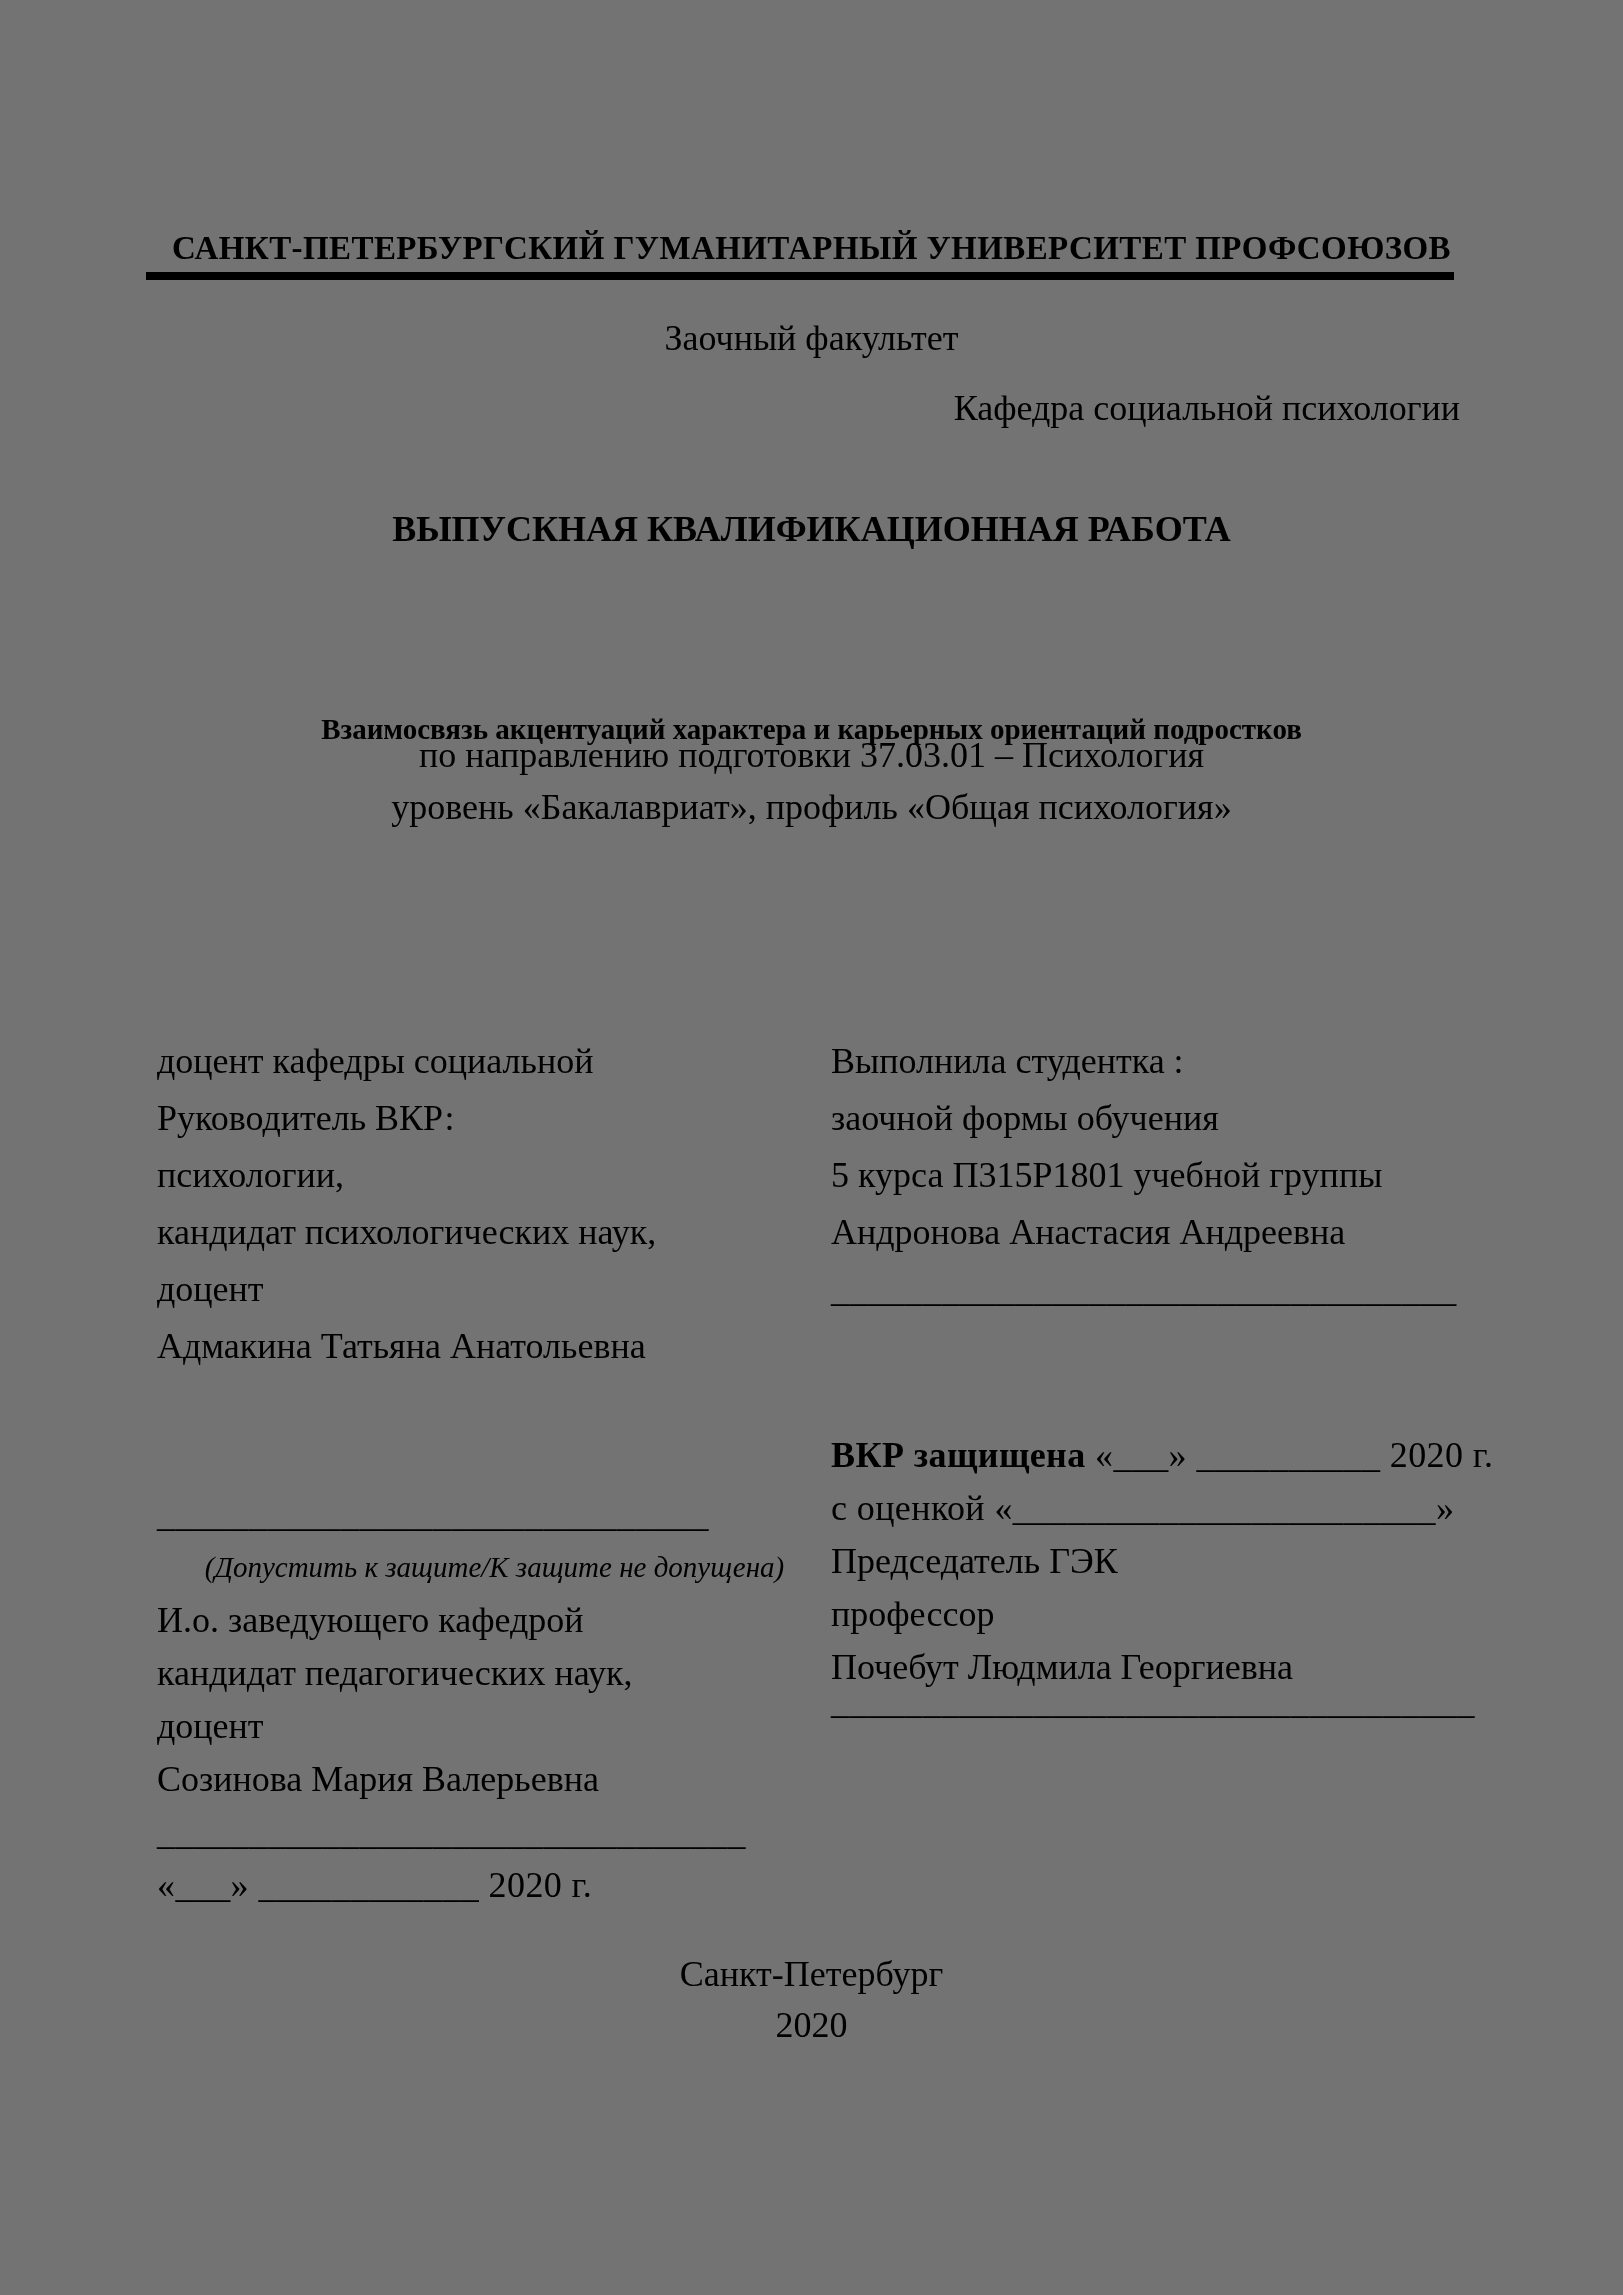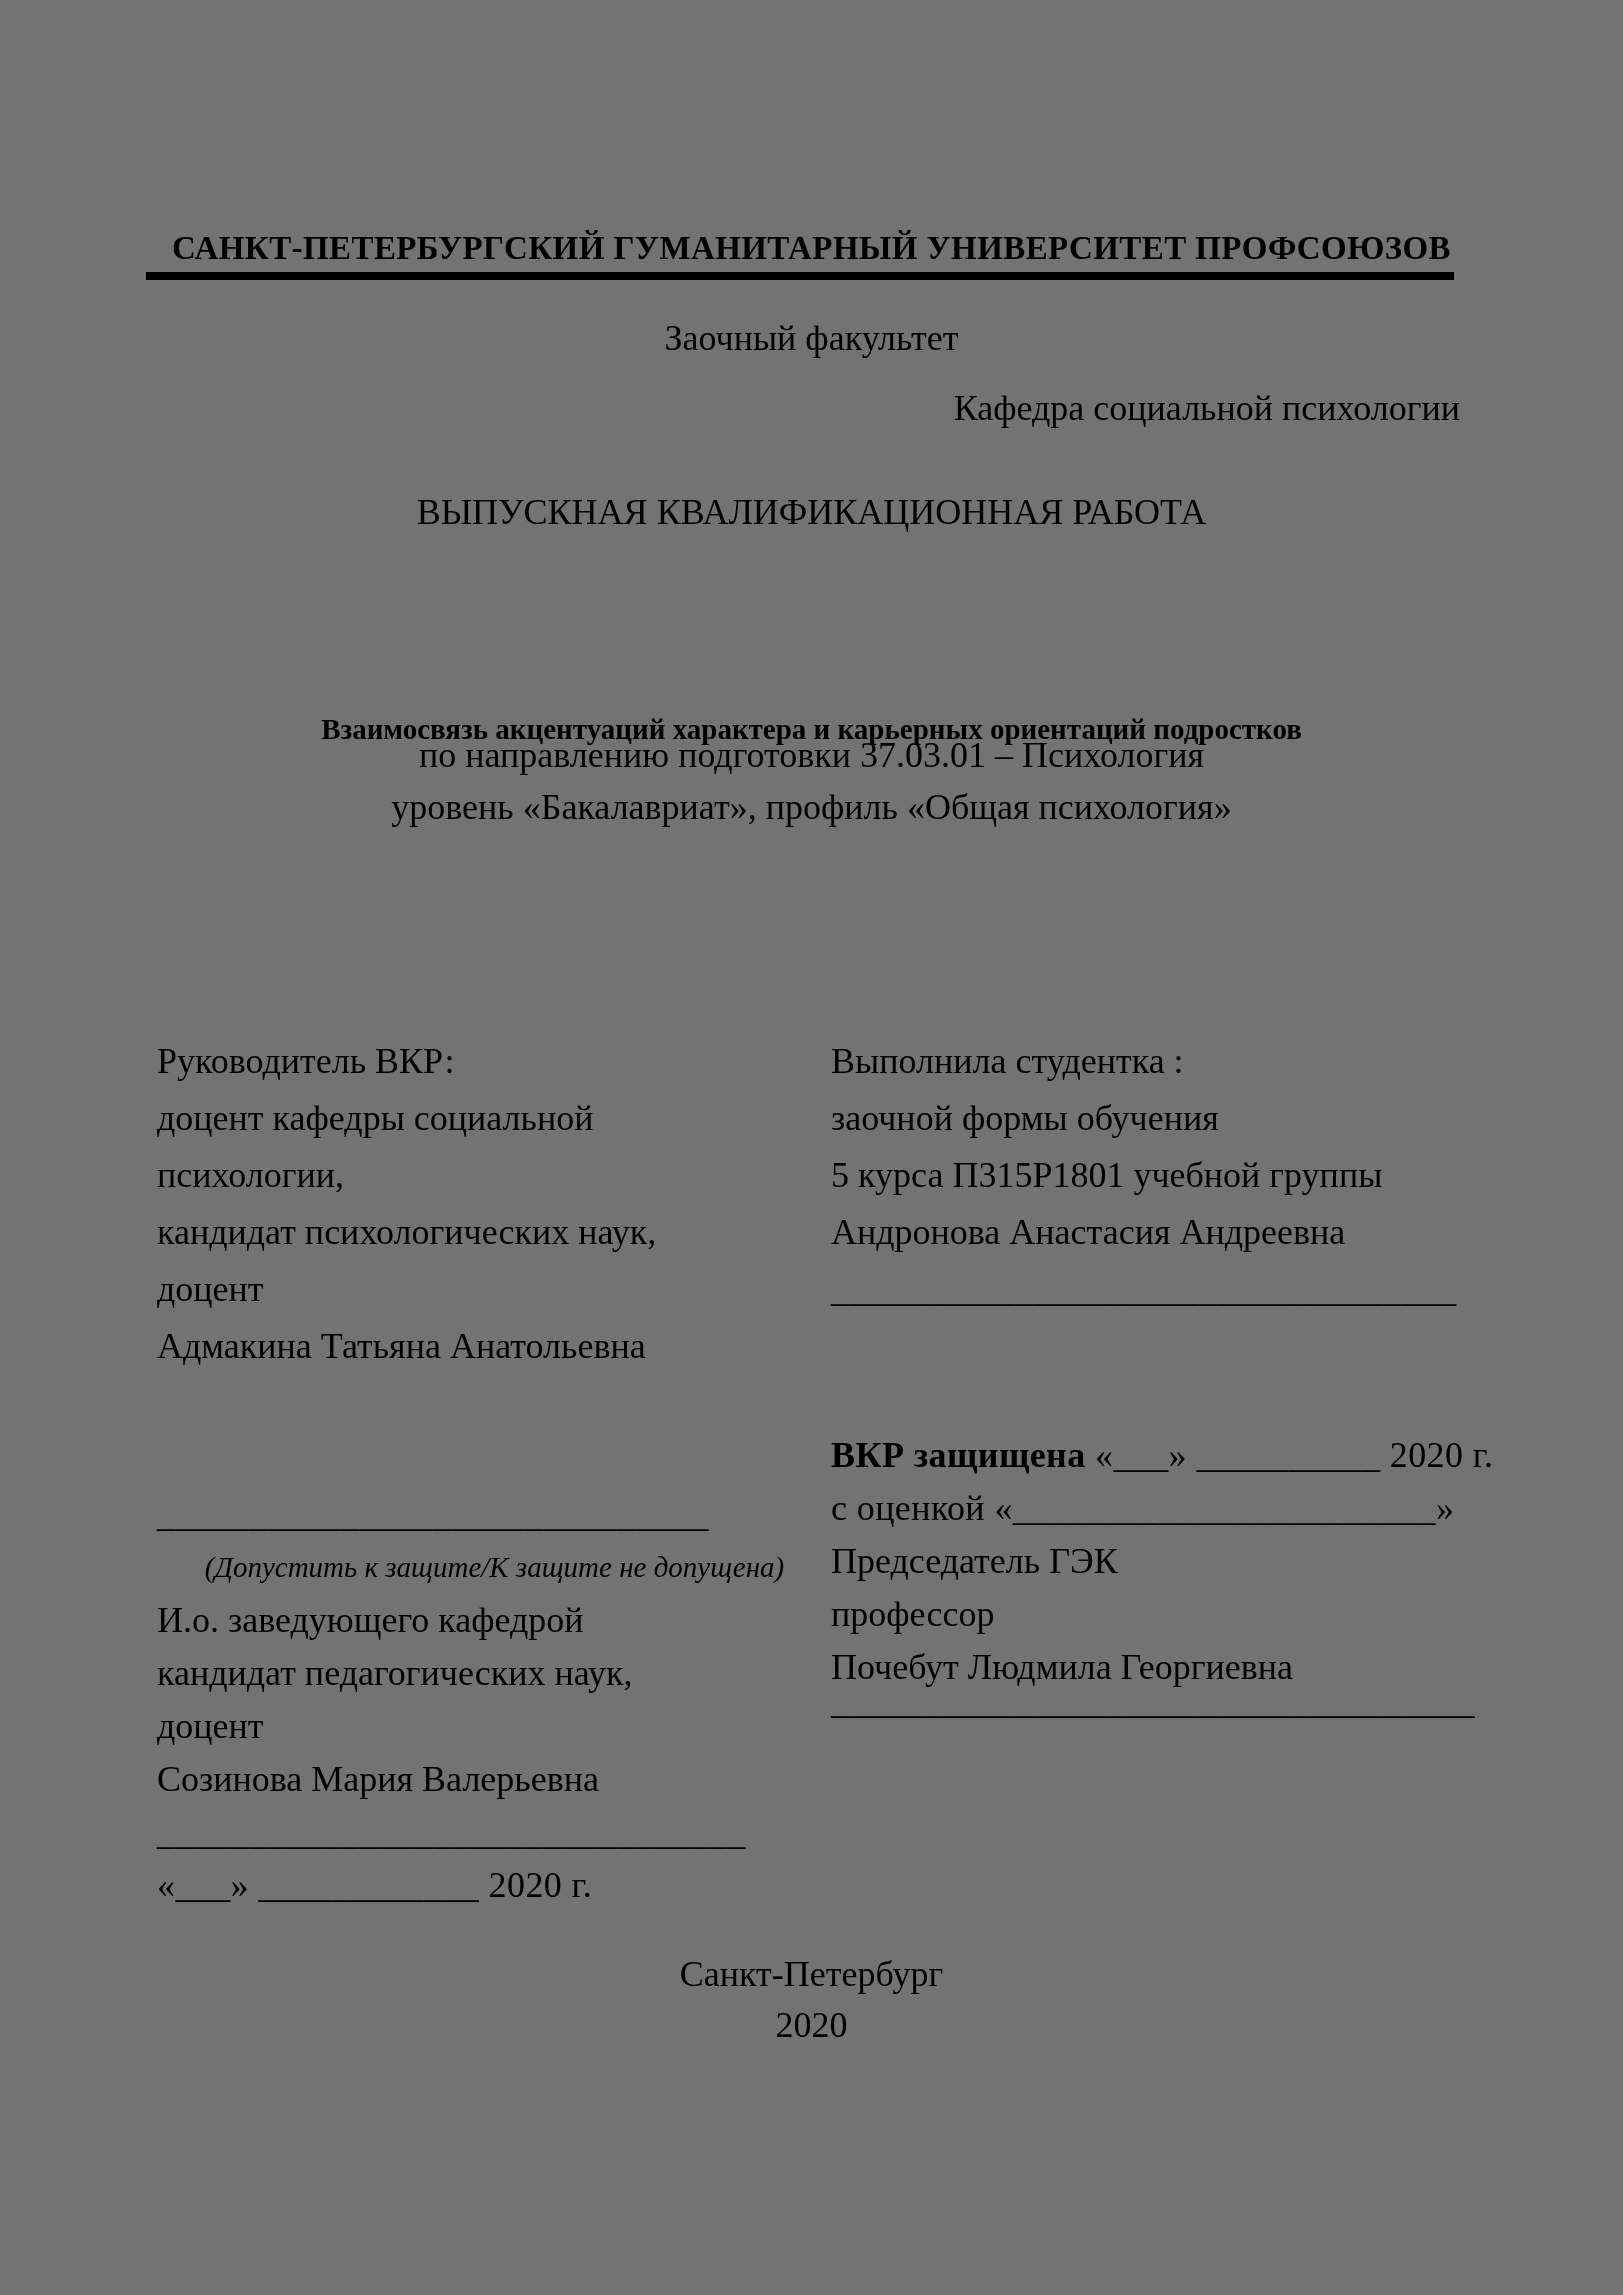--- a/index.html
+++ b/index.html
@@ -38,22 +38,22 @@
     background: #000000;
   }
   .faculty { top: 316px; }
   .department {
     top: 386px;
     right: 163px;
     text-align: right;
     line-height: 44px;
   }
   .work-type {
-    top: 490px;
-    font-weight: 400;
+    top: 507px;
+    font-weight: 700;
   }
   .thesis-title {
     top: 679px;
     font-weight: 700;
     font-size: 29px;
     line-height: 46px;
     white-space: nowrap;
     margin-top: 27px;
   }
   .program { top: 733px; }
@@ -109,22 +109,22 @@
   <div class="abs center-line faculty">Заочный факультет</div>
   <div class="abs department">Кафедра социальной психологии</div>
 
   <div class="abs center-line work-type">ВЫПУСКНАЯ КВАЛИФИКАЦИОННАЯ РАБОТА</div>
 
   <div class="abs center-line thesis-title">Взаимосвязь акцентуаций характера и карьерных ориентаций подростков</div>
   <div class="abs center-line program">по направлению подготовки 37.03.01 – Психология</div>
   <div class="abs center-line level">уровень «Бакалавриат», профиль «Общая психология»</div>
 
   <div class="abs col supervisor-block">
+    <div>доцент кафедры социальной</div>
     <div>Руководитель ВКР:</div>
-    <div>доцент кафедры социальной</div>
     <div>психологии,</div>
     <div>кандидат психологических наук,</div>
     <div>доцент</div>
     <div>Адмакина Татьяна Анатольевна</div>
   </div>
 
   <div class="abs col student-block">
     <div>Выполнила студентка :</div>
     <div>заочной формы обучения</div>
     <div>5 курса П315Р1801 учебной группы</div>

